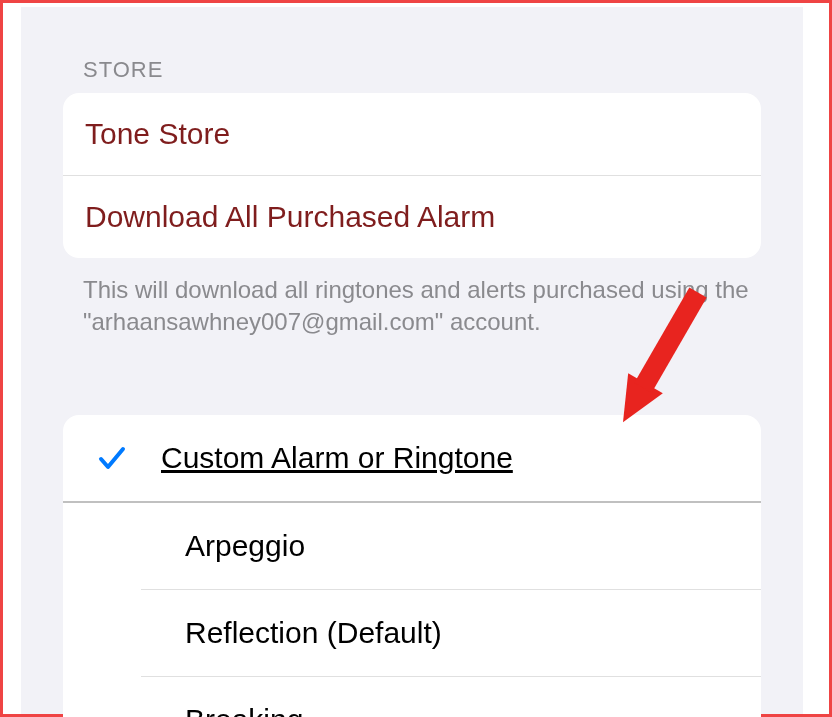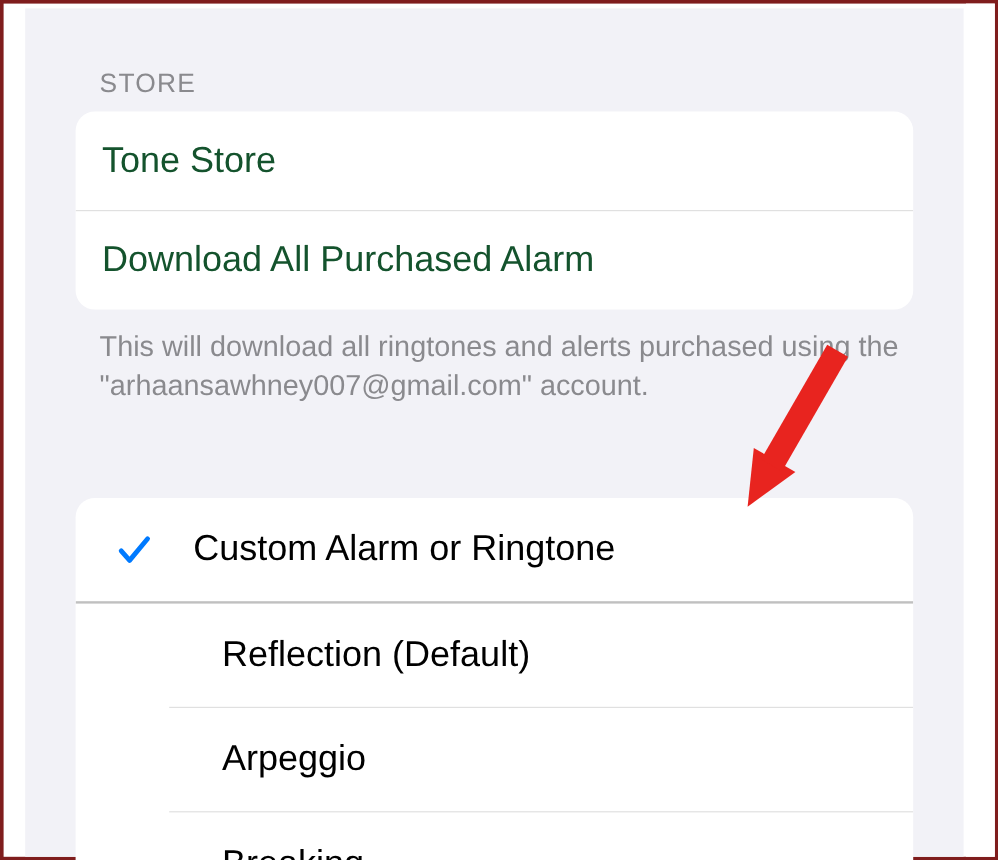--- a/index.html
+++ b/index.html
@@ -11,21 +11,21 @@
     body {
       width: 832px;
       height: 717px;
       background: #fff;
       position: relative;
       overflow: hidden;
     }
     .outer-frame {
       width: 832px;
       height: 717px;
-      border: 3px solid #7f1d1d;
+      border: 3px solid #ef4444;
       background: #fff;
       position: relative;
     }
     .content-area {
       position: absolute;
       left: 18px;
       top: 4px;
       right: 26px;
       bottom: 0;
       background: #f2f2f7;
@@ -54,21 +54,21 @@
     }
     .card-top-margin {
       margin-top: 0;
     }
     .row {
       padding: 24px 22px;
       font-size: 30px;
       position: relative;
     }
     .row-link {
-      color: #14532d;
+      color: #7f1d1d;
       cursor: pointer;
     }
     .row-divider {
       border-bottom: 1px solid #e0e0e0;
     }
     .footer-text {
       padding: 16px 52px 0 62px;
       color: #8a8a8e;
       font-size: 24px;
       line-height: 1.35;
@@ -83,20 +83,21 @@
     .tone-row {
       padding: 26px 0 26px 24px;
       font-size: 30px;
       color: #000;
       position: relative;
       display: flex;
       align-items: center;
     }
     .tone-row-selected {
       border-bottom: 2px solid #c0c0c0;
+      text-decoration: underline;
     }
     .tone-row-item {
       margin-left: 78px;
       border-bottom: 1px solid #e0e0e0;
       padding-left: 0;
     }
     .tone-row-item:last-child {
       border-bottom: none;
     }
     .tone-row-item .tone-label {
@@ -146,24 +147,24 @@
     <div class="tone-card">
       <div class="tone-row tone-row-selected">
         <span class="checkmark">
           <svg width="32" height="32" viewBox="0 0 32 32">
             <path d="M5 17 L12 25 L27 7" stroke="#007aff" stroke-width="4" fill="none" stroke-linecap="round" stroke-linejoin="round"></path>
           </svg>
         </span>
         <span class="tone-label-selected">Custom Alarm or Ringtone</span>
       </div>
       <div class="tone-row tone-row-item">
-        <span class="tone-label">Reflection (Default)</span>
+        <span class="tone-label">Arpeggio</span>
       </div>
       <div class="tone-row tone-row-item">
-        <span class="tone-label">Arpeggio</span>
+        <span class="tone-label">Reflection (Default)</span>
       </div>
       <div class="tone-row tone-row-item" style="border-bottom:none;">
         <span class="tone-label">Breaking</span>
       </div>
     </div>
 
   </div>
 
   <div class="arrow-annotation">
     <svg width="180" height="200" viewBox="0 0 180 200">

